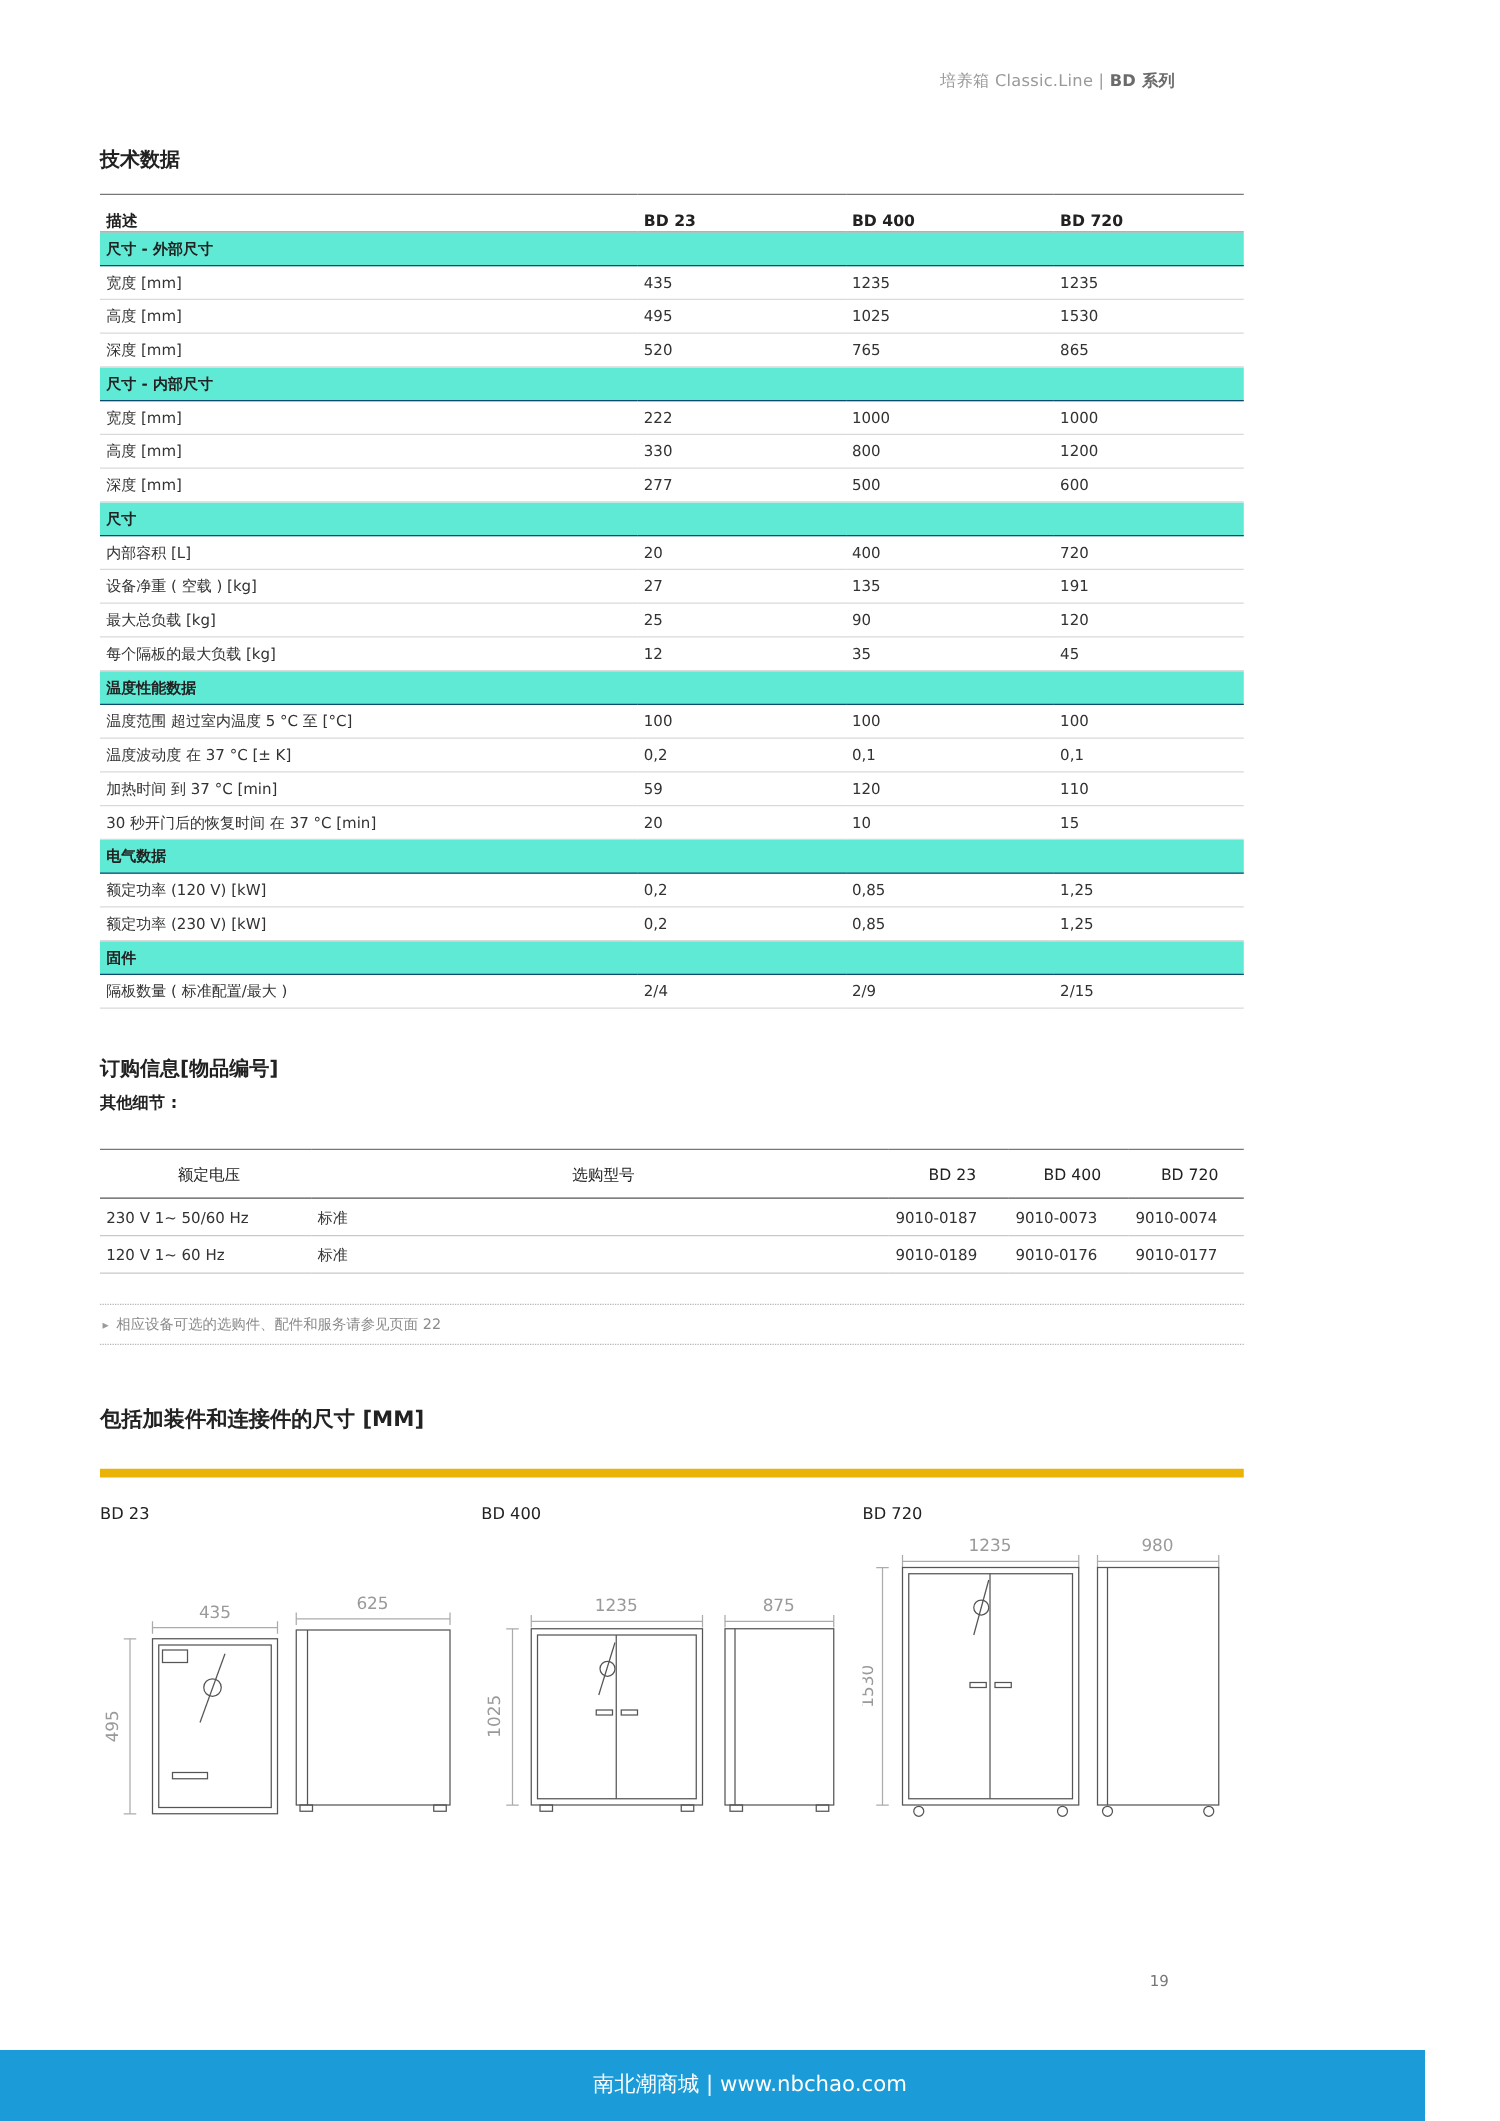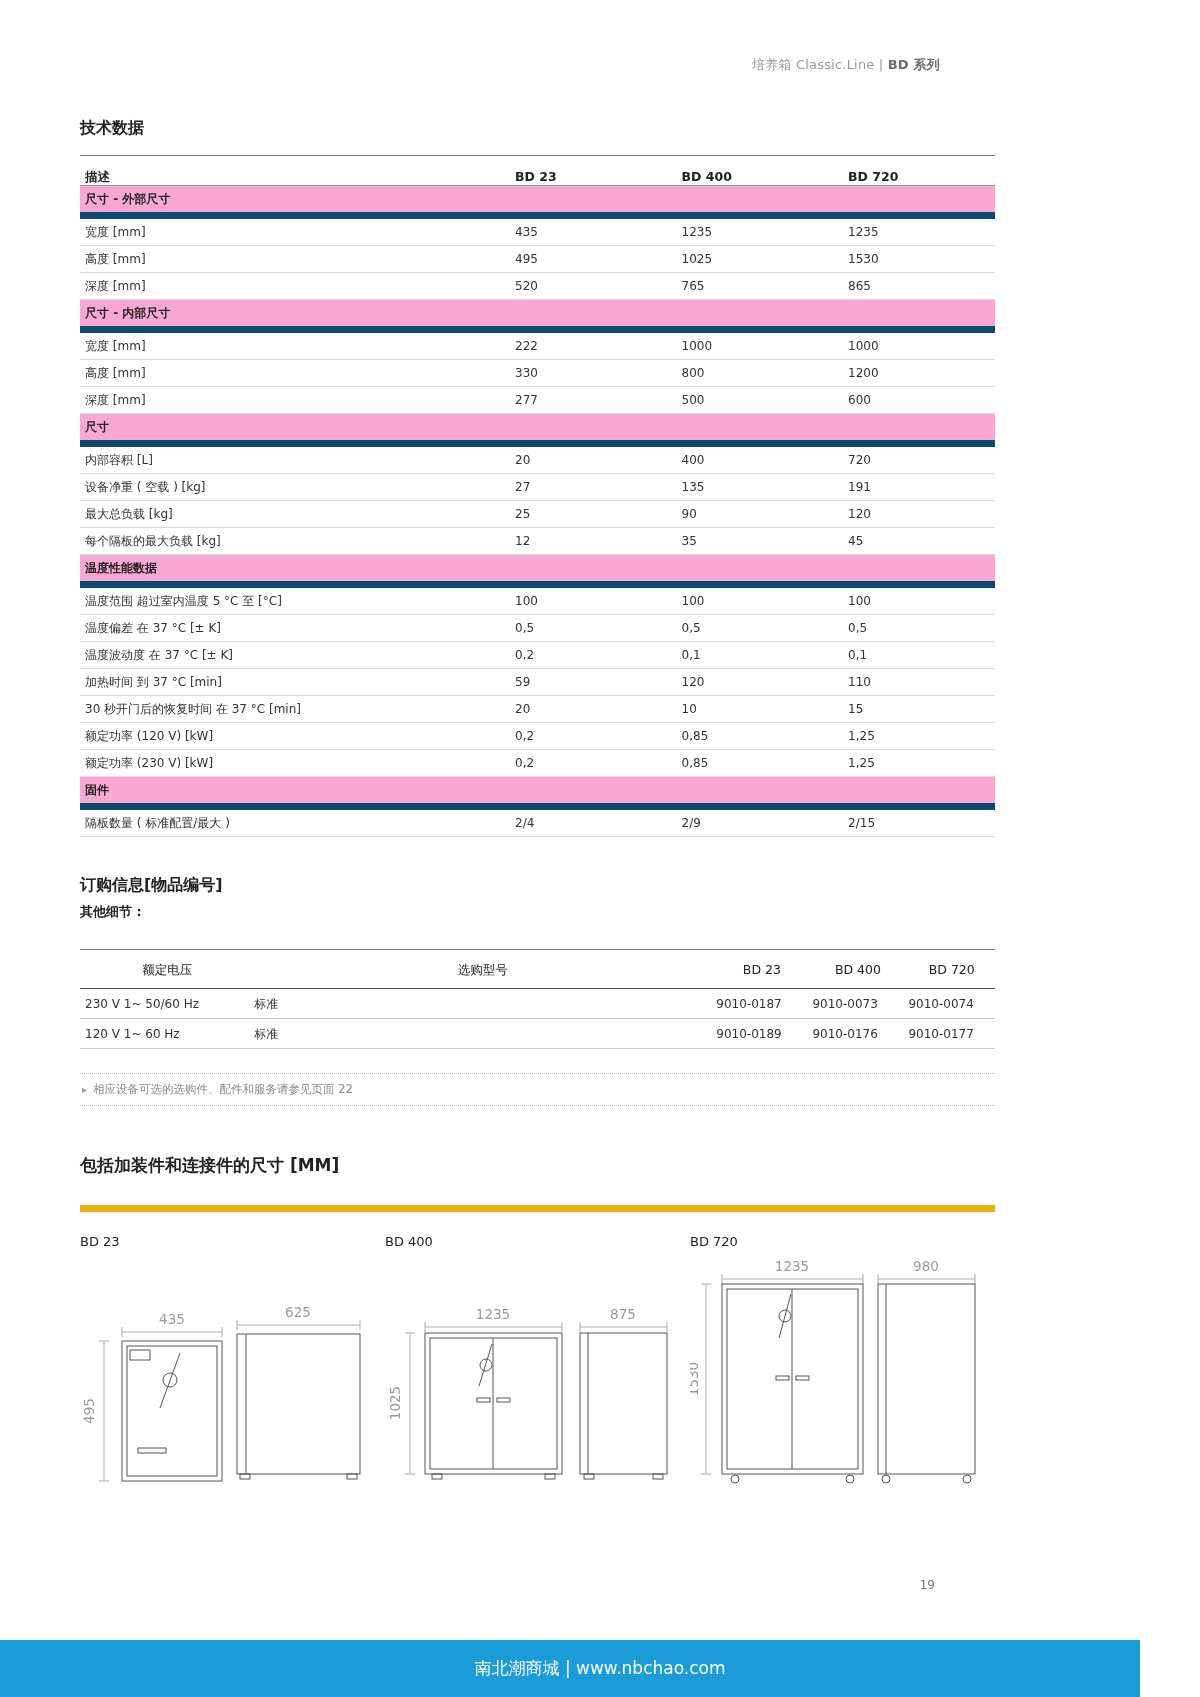--- a/index.html
+++ b/index.html
@@ -25,21 +25,21 @@
   table { width:100%; border-collapse:collapse; }
 
   .tech-table { margin-top:16px; border-top:1px solid #777; }
   .tech-table th {
     text-align:left; font-size:12.5px; font-weight:bold; color:#222;
     padding:13px 8px 0 5px; border-bottom:1px solid #999; line-height:16px;
   }
   .tech-table td { font-size:12px; line-height:16px; padding:5px 8px 5px 5px; }
   .tech-table tbody tr td { border-bottom:1px solid #d9d9d9; }
   .tech-table tr.section-row td {
-    background:#f9a8d4; font-weight:bold; border-bottom:7px solid #0c4a6e; color:#222;
+    background:#5eead4; font-weight:bold; border-bottom:1px solid #0c4a6e; color:#222;
   }
   .tech-table th:nth-child(1), .tech-table td.lbl { width:47%; }
   .tech-table th:nth-child(2) { width:18.2%; }
   .tech-table th:nth-child(3) { width:18.2%; }
 
   .title-order { margin-top:38px; }
   .order-subtitle { margin-top:7px; font-size:13px; font-weight:bold; color:#222; }
 
   .order-table { margin-top:28px; border-top:1px solid #777; }
   .order-table th {
@@ -182,42 +182,39 @@
           <tr class="section-row">
             <td colspan="4">温度性能数据</td>
           </tr>
           <tr>
             <td class="lbl">温度范围 超过室内温度 5 °C 至 [°C]</td>
             <td>100</td>
             <td>100</td>
             <td>100</td>
           </tr>
           <tr>
-            <td class="lbl">温度偏差 在 37 °C [± K]</td>
-            <td>0,5</td>
-            <td>0,5</td>
-            <td>0,5</td>
-          </tr>
-          <tr>
             <td class="lbl">温度波动度 在 37 °C [± K]</td>
             <td>0,2</td>
             <td>0,1</td>
             <td>0,1</td>
           </tr>
           <tr>
             <td class="lbl">加热时间 到 37 °C [min]</td>
             <td>59</td>
             <td>120</td>
             <td>110</td>
           </tr>
           <tr>
             <td class="lbl">30 秒开门后的恢复时间 在 37 °C [min]</td>
             <td>20</td>
             <td>10</td>
             <td>15</td>
+          </tr>
+          <tr class="section-row">
+            <td colspan="4">电气数据</td>
           </tr>
           <tr>
             <td class="lbl">额定功率 (120 V) [kW]</td>
             <td>0,2</td>
             <td>0,85</td>
             <td>1,25</td>
           </tr>
           <tr>
             <td class="lbl">额定功率 (230 V) [kW]</td>
             <td>0,2</td>

